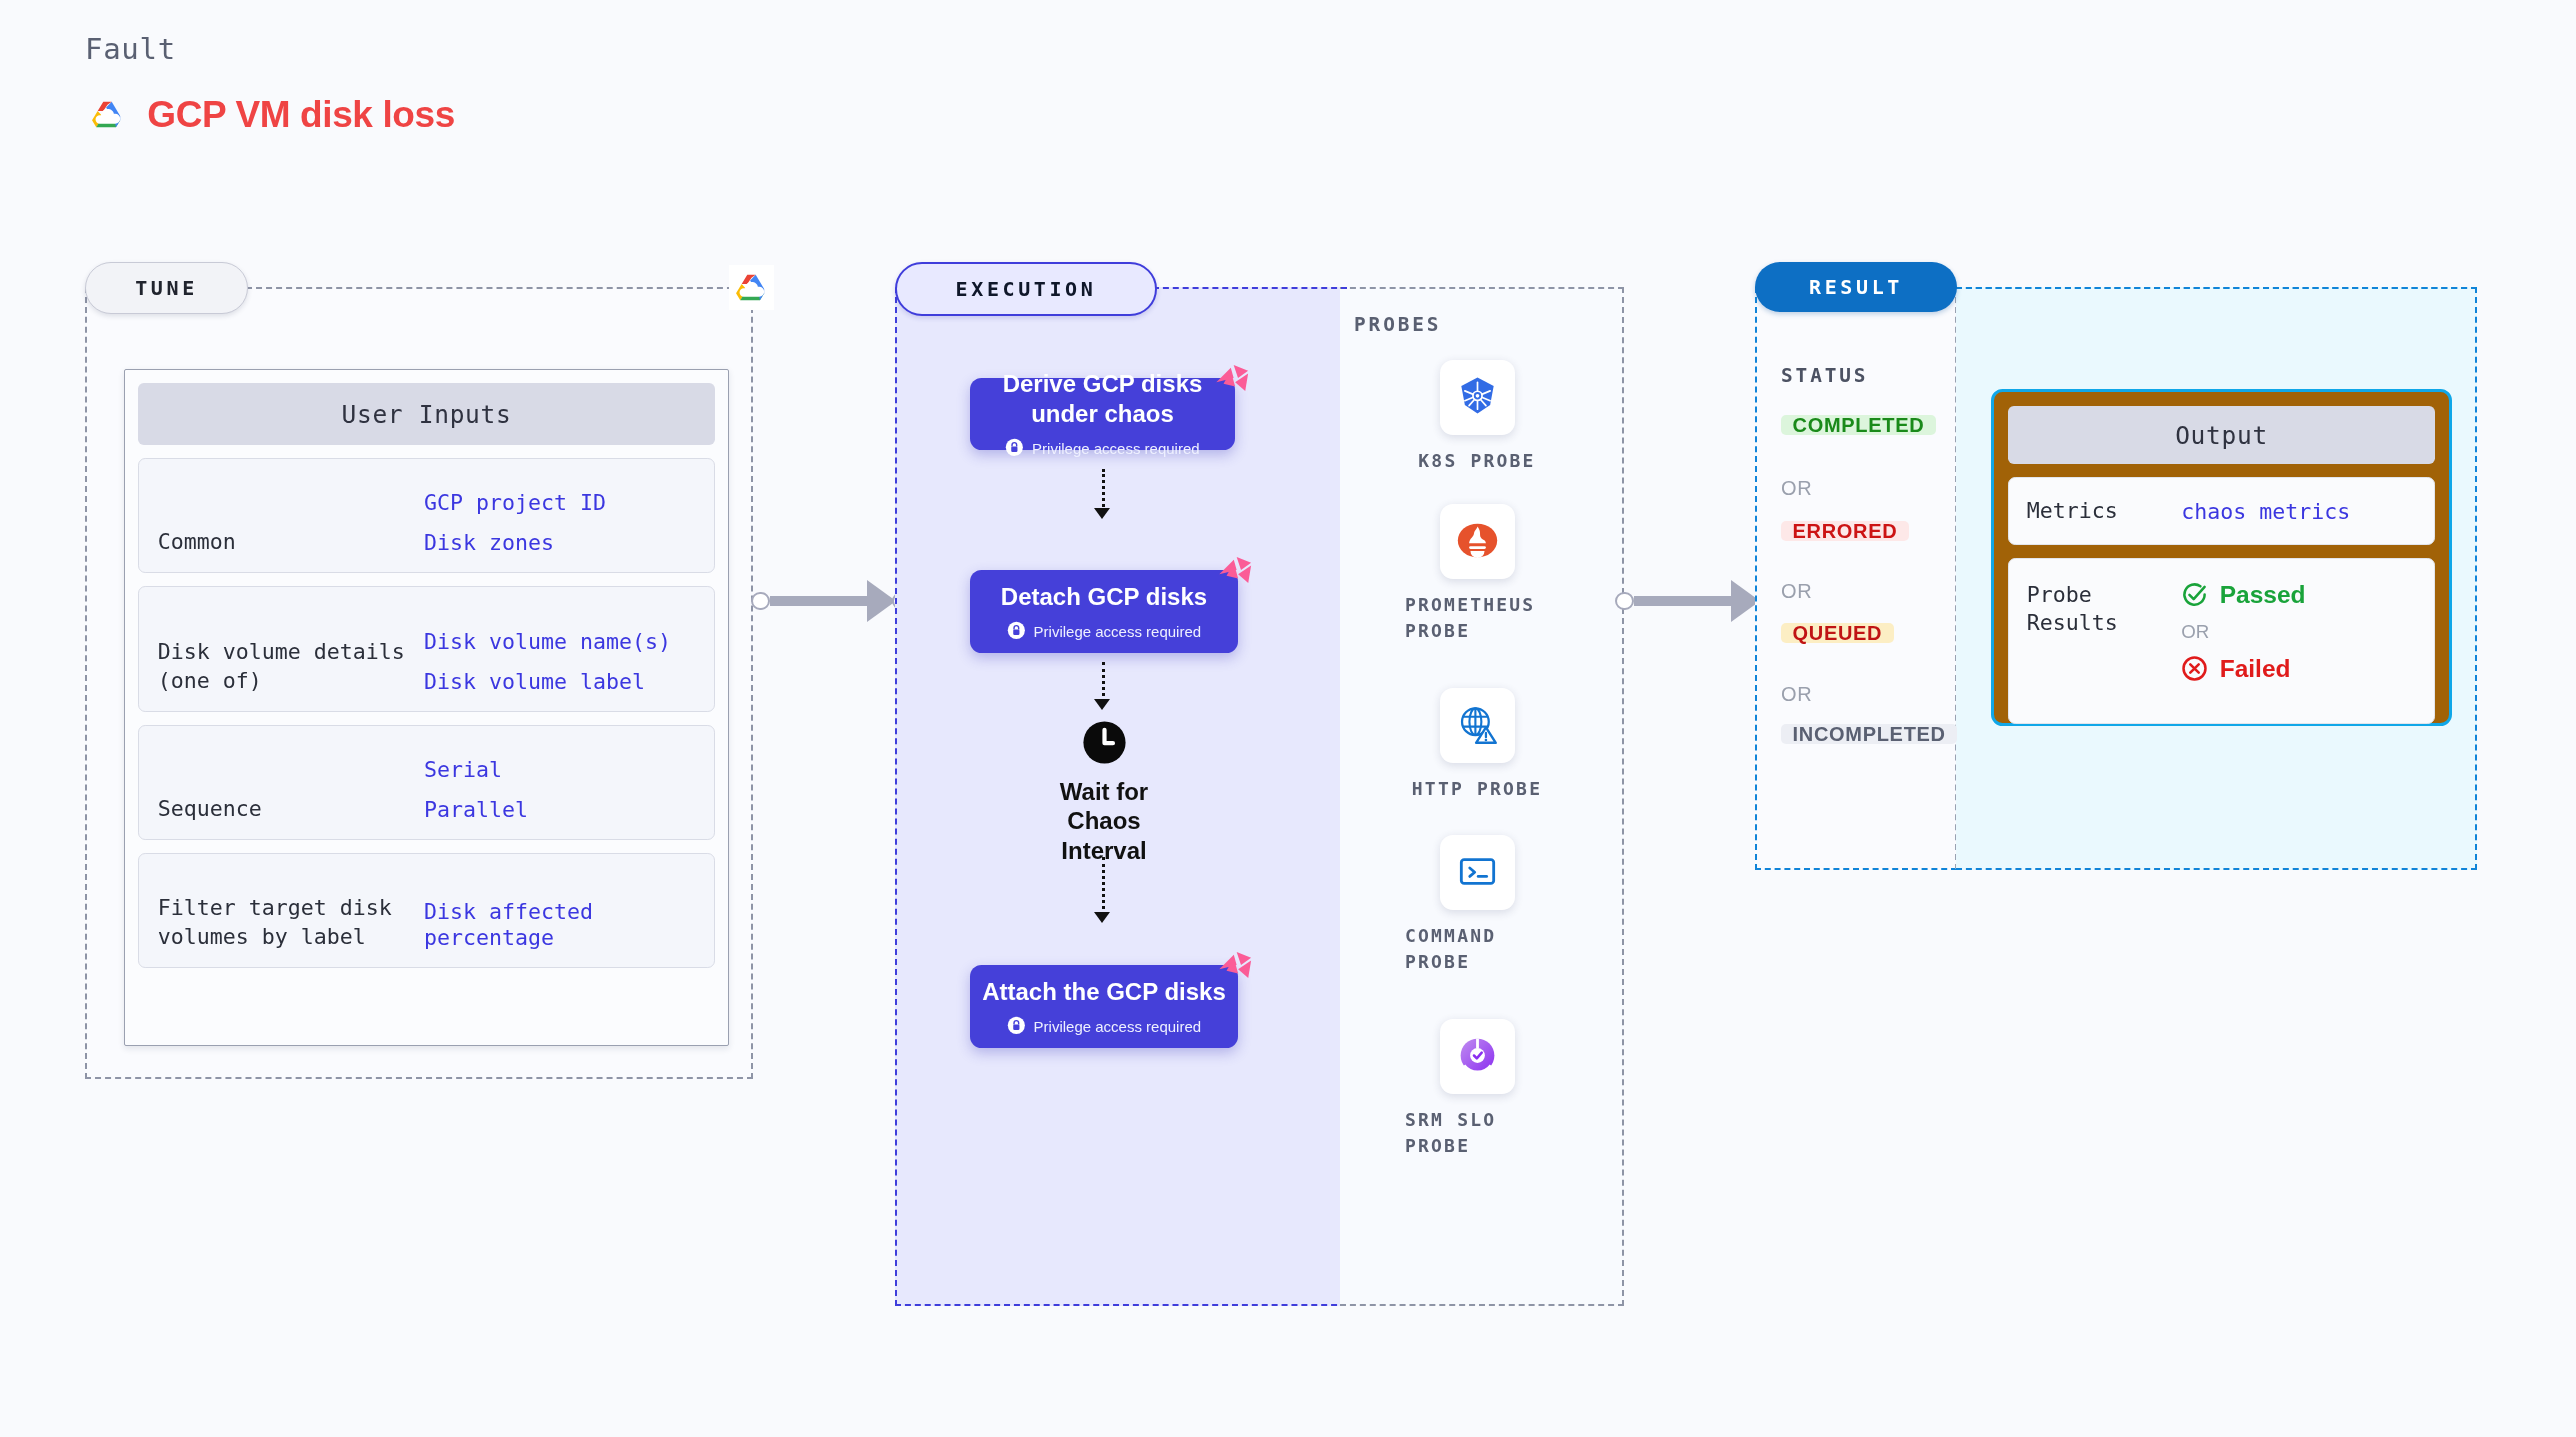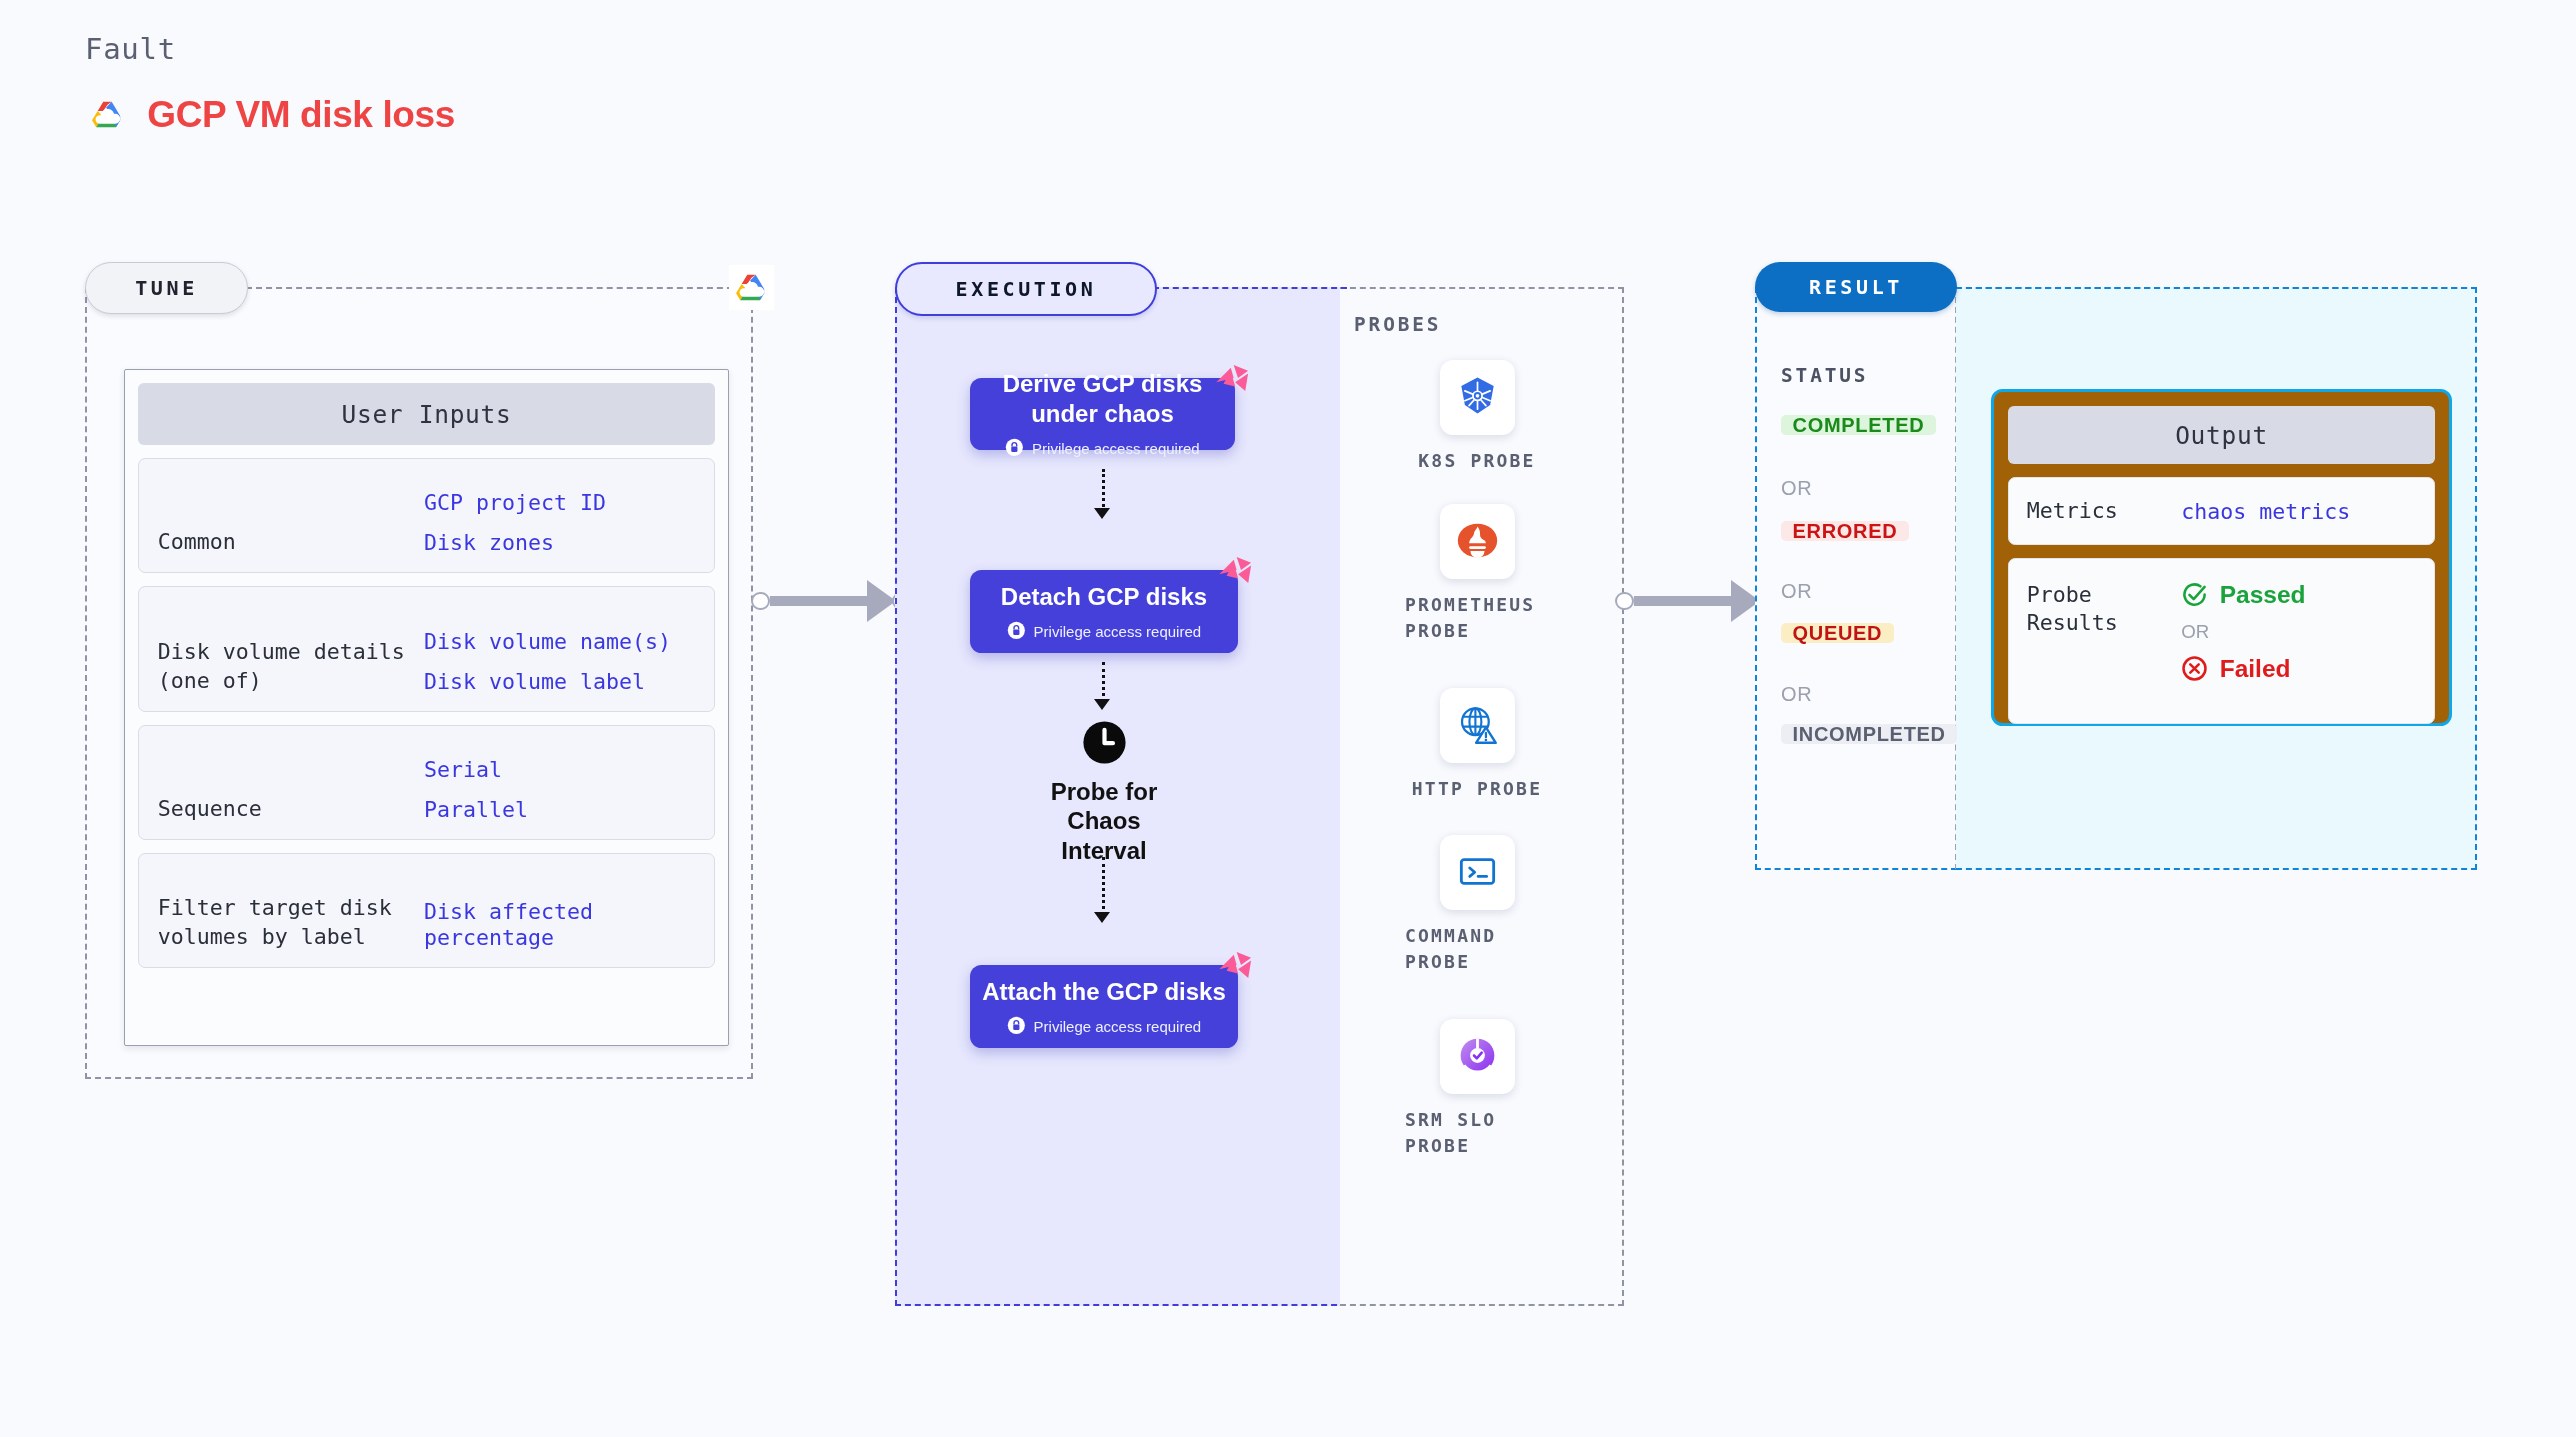--- a/index.html
+++ b/index.html
@@ -248,21 +248,21 @@
 <div class="dotted-arrow" style="left:1102px;top:662px;height:40px;"></div>
 <div class="dot-head" style="left:1094px;top:699px;"></div>
 
 <div class="clock-node" style="left:1032px;top:720px;width:144px;">
   <span>
     <svg viewBox="0 0 64 64" width="45" height="45">
       <circle cx="32" cy="32" r="30" fill="#0a0a0a"></circle>
       <path d="M32 14 v19 h12" stroke="#fff" stroke-width="6" fill="none" stroke-linecap="round" stroke-linejoin="round"></path>
     </svg>
   </span>
-  <div class="cname">Probe for Chaos Interval</div>
+  <div class="cname">Wait for Chaos Interval</div>
 </div>
 
 <div class="dotted-arrow" style="left:1102px;top:857px;height:59px;"></div>
 <div class="dot-head" style="left:1094px;top:912px;"></div>
 
 <div class="exec-node" style="left:970px;top:965px;width:268px;height:83px;">
   <span class="litmus">
     <svg viewBox="0 0 54 54" width="39" height="39">
       <path d="M6 28 L26 8 L30 22 Z" fill="#fb5c97"></path>
       <path d="M30 4 L50 12 L36 22 Z" fill="#fb5c97"></path>

